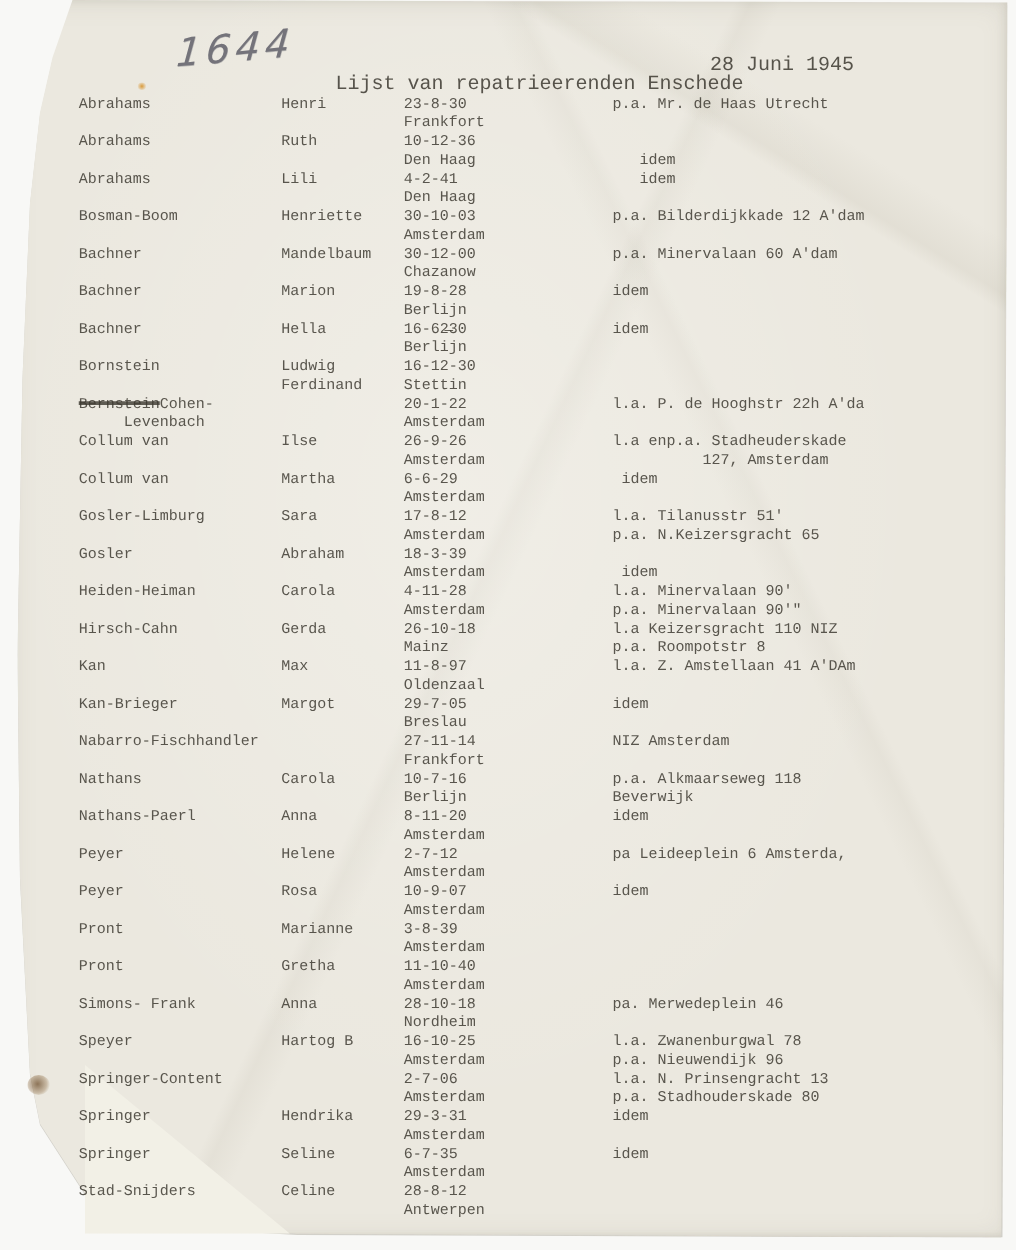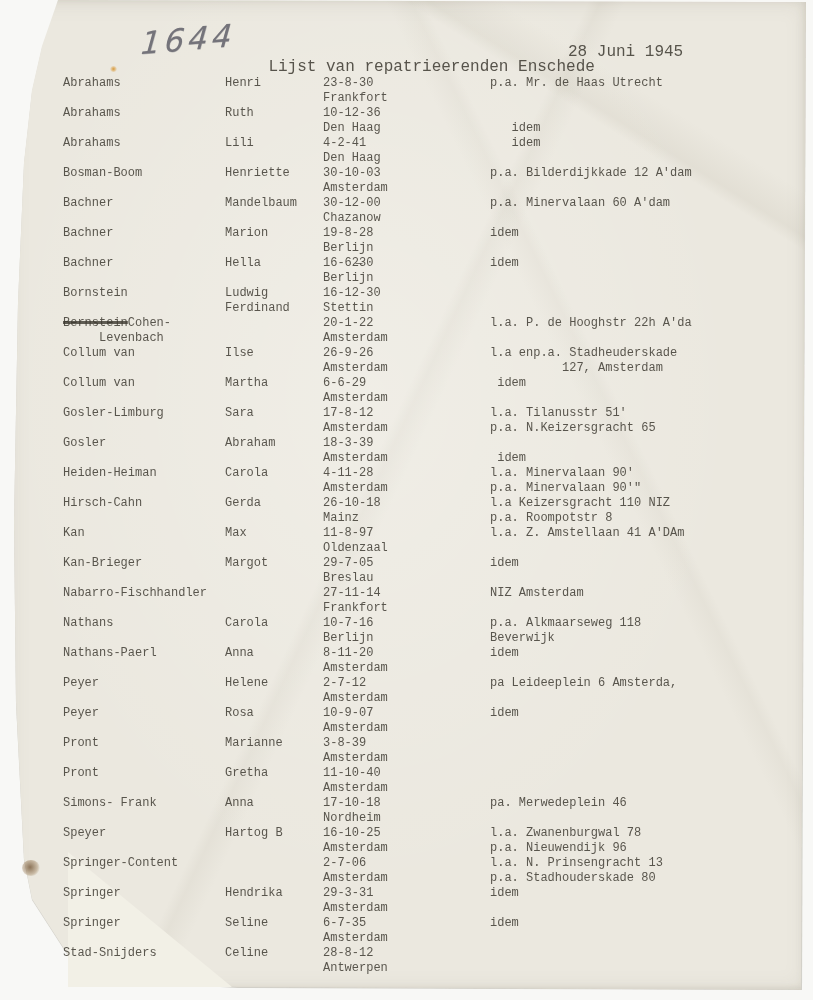--- a/index.html
+++ b/index.html
@@ -415,21 +415,21 @@
           <span class="c c0"></span>
           <span class="c c1"></span>
           <span class="c c2">Amsterdam</span>
           <span class="c c3"></span>
         </div>
       </div>
       <div class="entry">
         <div class="line">
           <span class="c c0">Simons- Frank</span>
           <span class="c c1">Anna</span>
-          <span class="c c2">17-10-18</span>
+          <span class="c c2">28-10-18</span>
           <span class="c c3">pa. Merwedeplein 46</span>
         </div>
         <div class="line">
           <span class="c c0"></span>
           <span class="c c1"></span>
           <span class="c c2">Nordheim</span>
           <span class="c c3"></span>
         </div>
       </div>
       <div class="entry">

